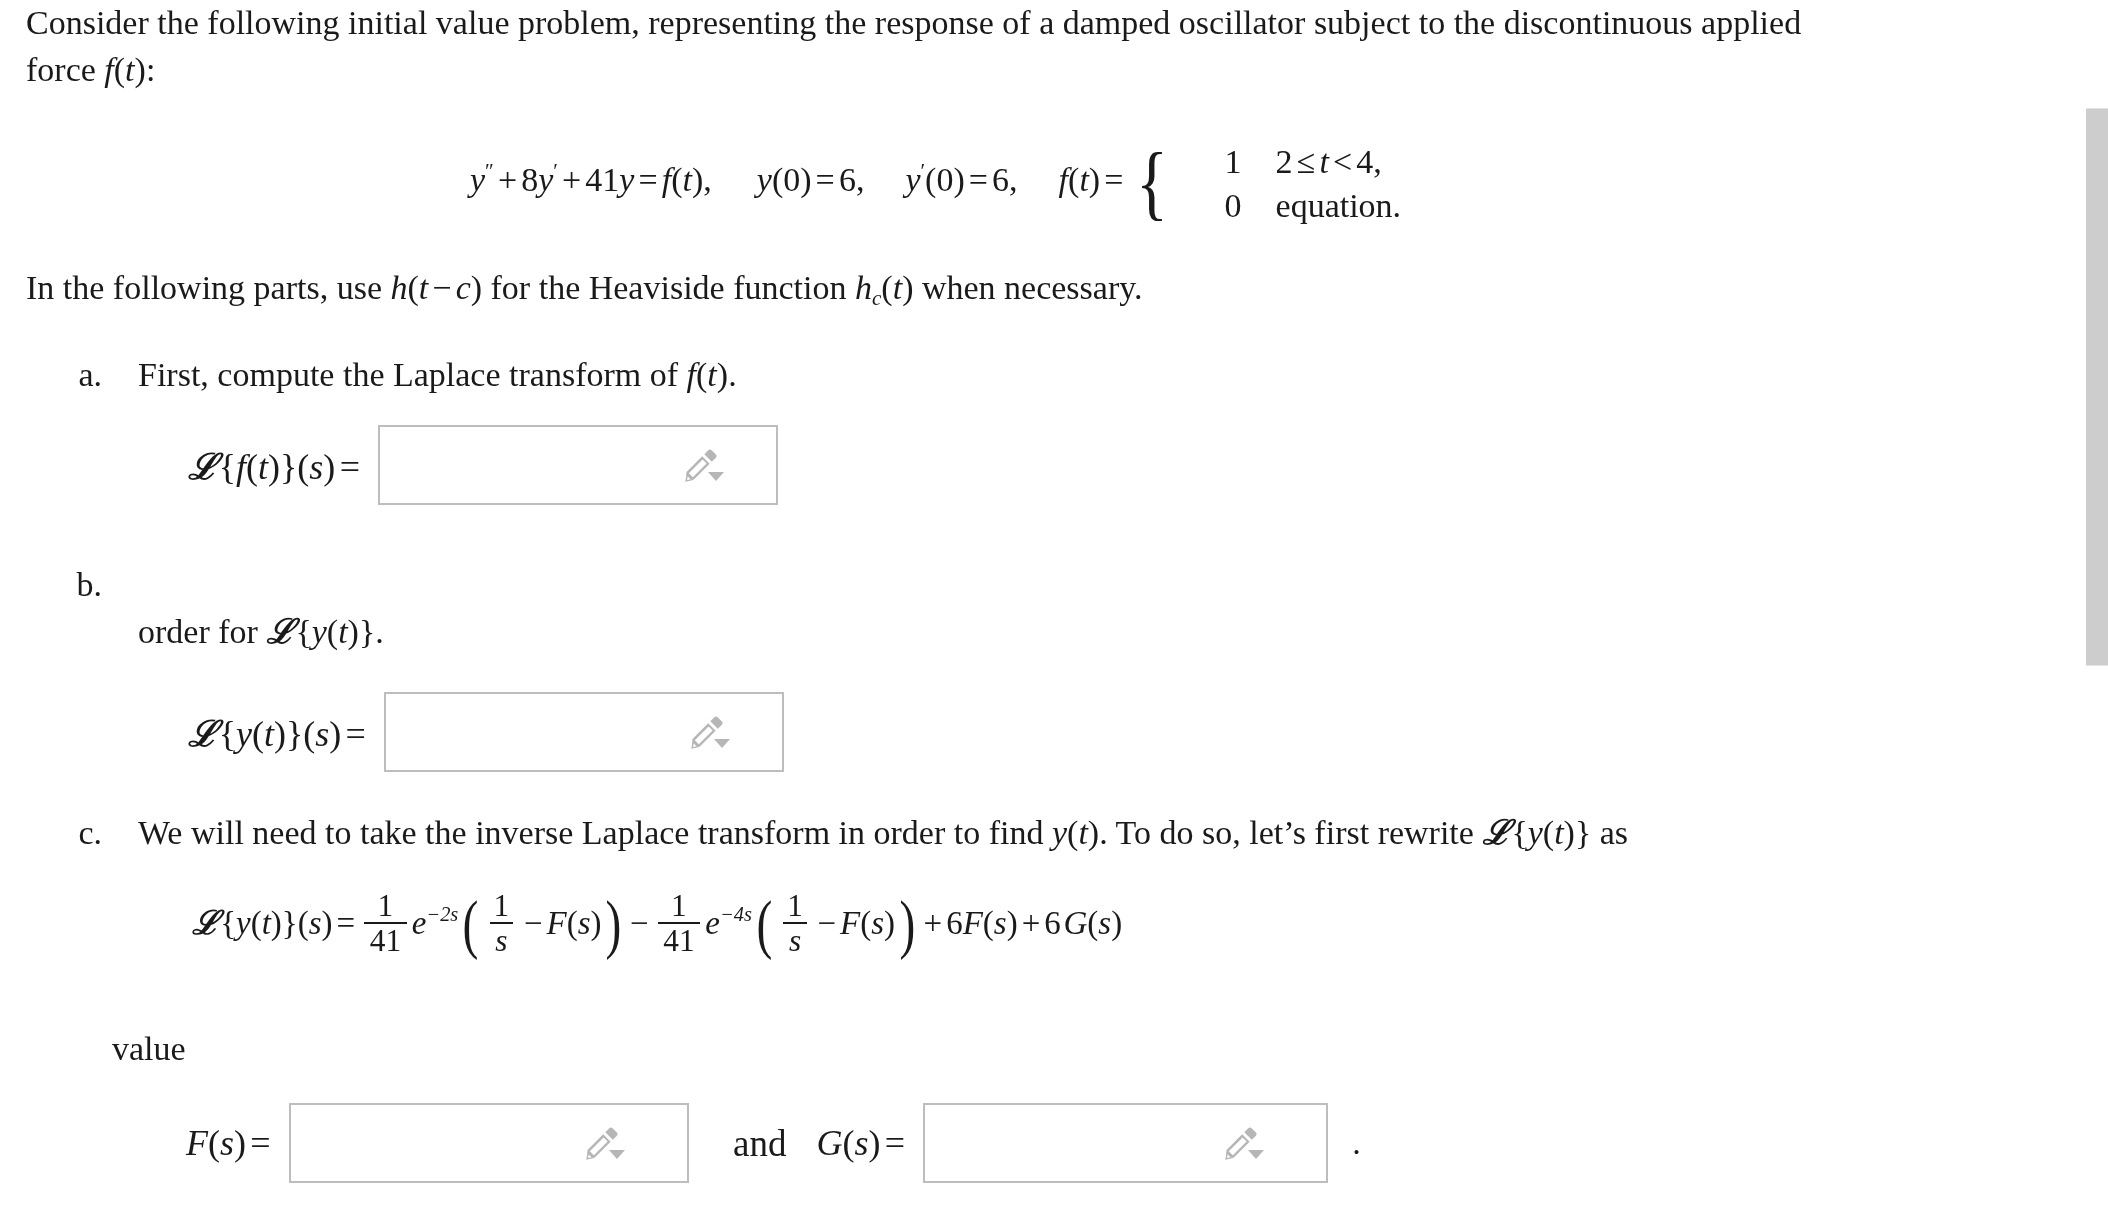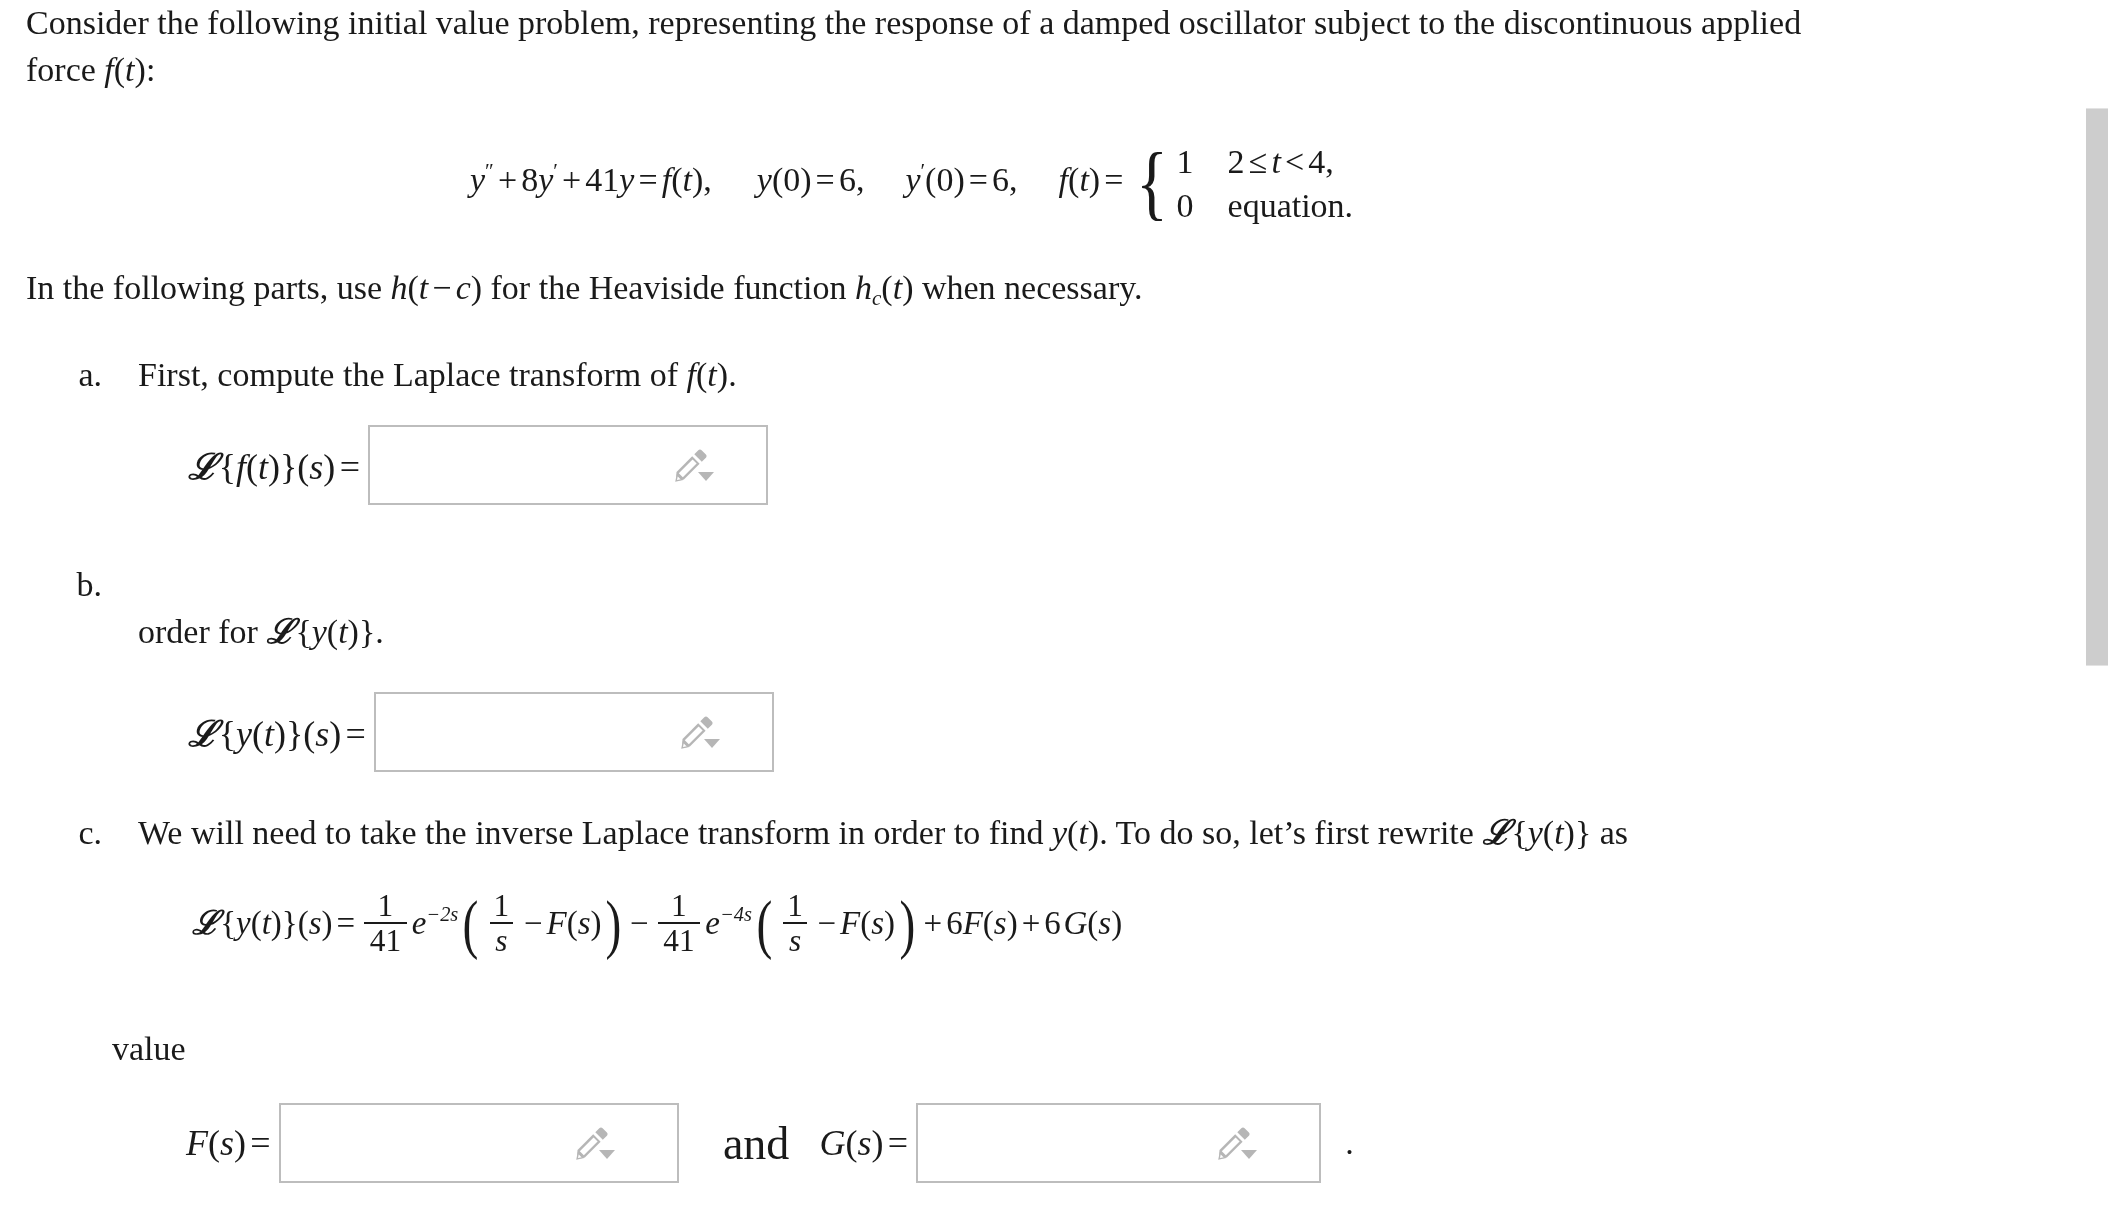--- a/index.html
+++ b/index.html
@@ -100,21 +100,21 @@
   .cases .brace {
     font-size: 2.45em;
     line-height: 0;
     font-style: normal;
     transform: scaleX(.80);
     position: relative;
     top: -.015em;
     margin-right: .06em;
   }
   .cases .rows { display: inline-block; }
-  .cases .row  { white-space: nowrap; line-height: 1.28; }
+  .cases .row  { white-space: nowrap; line-height: 1.28; margin-left: 48px; }
   .cases .c1 { display: inline-block; min-width: 1.0em; }
 
   
   .display-eq {
     position: absolute;
     font-size: 34px;
     white-space: nowrap;
   }
   #eq-main { left: 470px; top: 140px; }
   #eq-partc { left: 192px; top: 892px; font-size: 33px; }
@@ -153,26 +153,26 @@
     display: flex;
     align-items: center;
     font-size: 34px;
     white-space: nowrap;
   }
   #ans-a  { left: 188px; top: 425px; }
   #ans-b  { left: 188px; top: 692px; }
   #ans-fg { left: 186px; top: 1103px; }
 
   .answer-row .lhs {
-    padding-right: 4px;
+    padding-right: 14px;
     font-size: 36px;
   }
   .answer-row .conj {
     padding: 0 30px 0 44px;
-    font-size: 46px;
+    font-size: 37px;
   }
   .answer-row .period {
     padding-left: 24px;
     font-size: 34px;
   }
 
   
   .math-input {
     position: relative;
     box-sizing: border-box;

